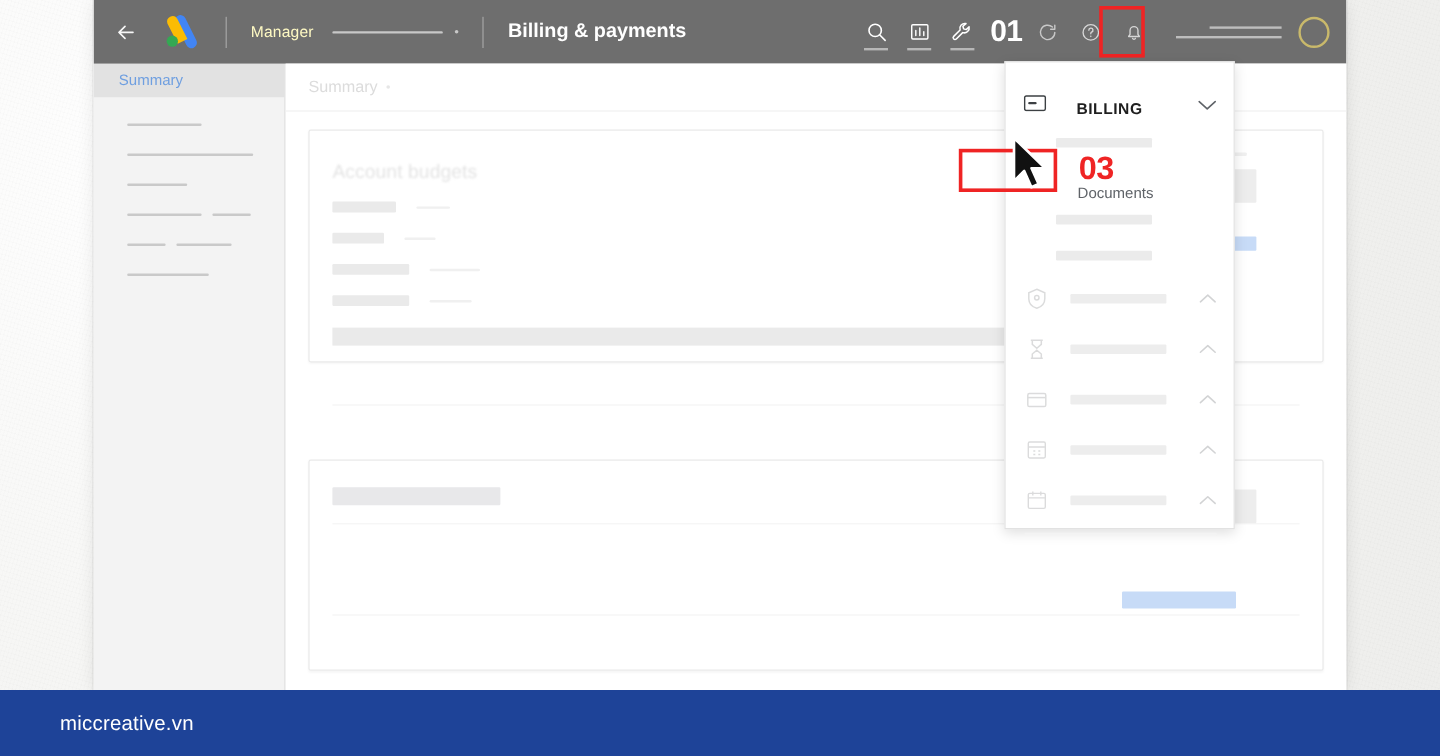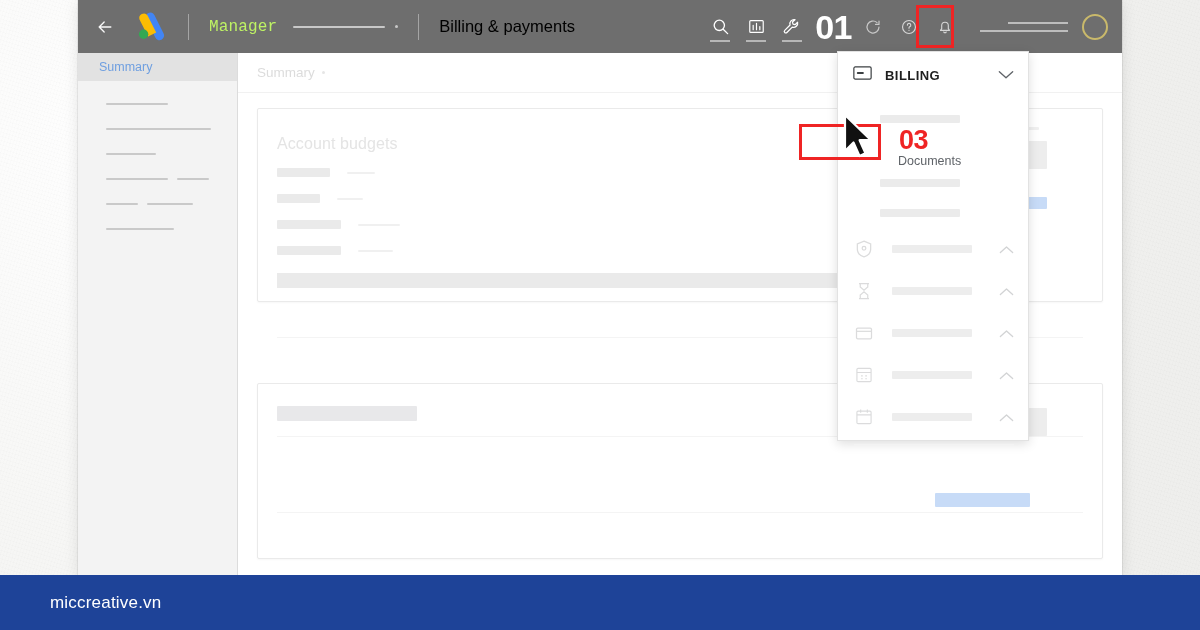--- a/index.html
+++ b/index.html
@@ -47,45 +47,45 @@
     color: #fff;
   }
   .back-arrow {
     width: 30px; height: 30px;
     display: flex; align-items: center; justify-content: center;
     opacity: .95;
   }
   .ads-logo { width: 34px; height: 30px; margin-left: 14px; position: relative; }
   .vdiv { width: 1px; height: 26px; background: rgba(255,255,255,.38); margin: 0 20px; }
   .acct-name {
-    font-size: 16px; letter-spacing: .15px; color: #bef264; white-space: nowrap; font-family: Liberation Mono, monospace;
+    font-size: 13px; letter-spacing: .15px; color: #fef9c3; white-space: nowrap;
   }
   .acct-id-blur {
     width: 92px; height: 2px; background: rgba(255,255,255,.62);
     margin-left: 16px; border-radius: 1px;
   }
   .acct-dot { width: 3px; height: 3px; background: rgba(255,255,255,.62); border-radius: 50%; margin-left: 10px;}
-  .page-title { font-size: 16.5px; color: #000000; white-space: nowrap; }
+  .page-title { font-size: 16.5px; color: #ffffff; white-space: nowrap; font-weight: bold; }
 
   .appbar-right {
     margin-left: auto;
     display: flex; align-items: center; gap: 2px;
   }
   .ic-btn {
     width: 34px; height: 38px;
     display: flex; align-items: center; justify-content: center;
     position: relative;
   }
   .ic-btn .underline {
     position: absolute; bottom: 4px; left: 7px; right: 7px;
     height: 2px; background: rgba(255,255,255,.5);
   }
 
   .step-badge {
-    font-size: 34px; font-weight: bold; color: #ffffff;
+    font-size: 25px; font-weight: bold; color: #ffffff;
     letter-spacing: -.5px; margin: 0 2px 0 4px; line-height: 1;
   }
   .hl-red {
     position: absolute;
     border: 3px solid #ef2424;
     pointer-events: none;
   }
   #hl-tools { left: 838px; top: 5px; width: 38px; height: 43px; }
 
   .acct-email-blur { display: flex; flex-direction: column; gap: 6px; margin: 0 12px 0 16px; }
@@ -158,22 +158,22 @@
   
   .dropdown {
     position: absolute;
     left: 759px; top: 51px; width: 192px; height: 390px;
     background: #fff;
     border: 1px solid #e2e2e2;
     box-shadow: 0 3px 10px rgba(0,0,0,.13);
     z-index: 40;
   }
   .dd-head {
-    display: flex; align-items: center;
-    height: 46px; padding: 0 14px 0 15px; gap: 13px;
+    display: flex; align-items: flex-end;
+    height: 46px; padding: 0 14px 0 15px; gap: 25px;
   }
   .dd-head .ttl { font-size: 13px; font-weight: bold; color: #1f1f1f; letter-spacing: .45px; }
   .dd-head .chev { margin-left: auto; }
   .dd-items { padding-top: 6px; }
   .dd-ghost {
     height: 8px; background: #ebebeb; border-radius: 1px;
     margin: 0 0 0 42px; width: 80px;
   }
   .dd-row-ghost { height: 30px; display:flex; align-items:center; }
   .dd-doc {

